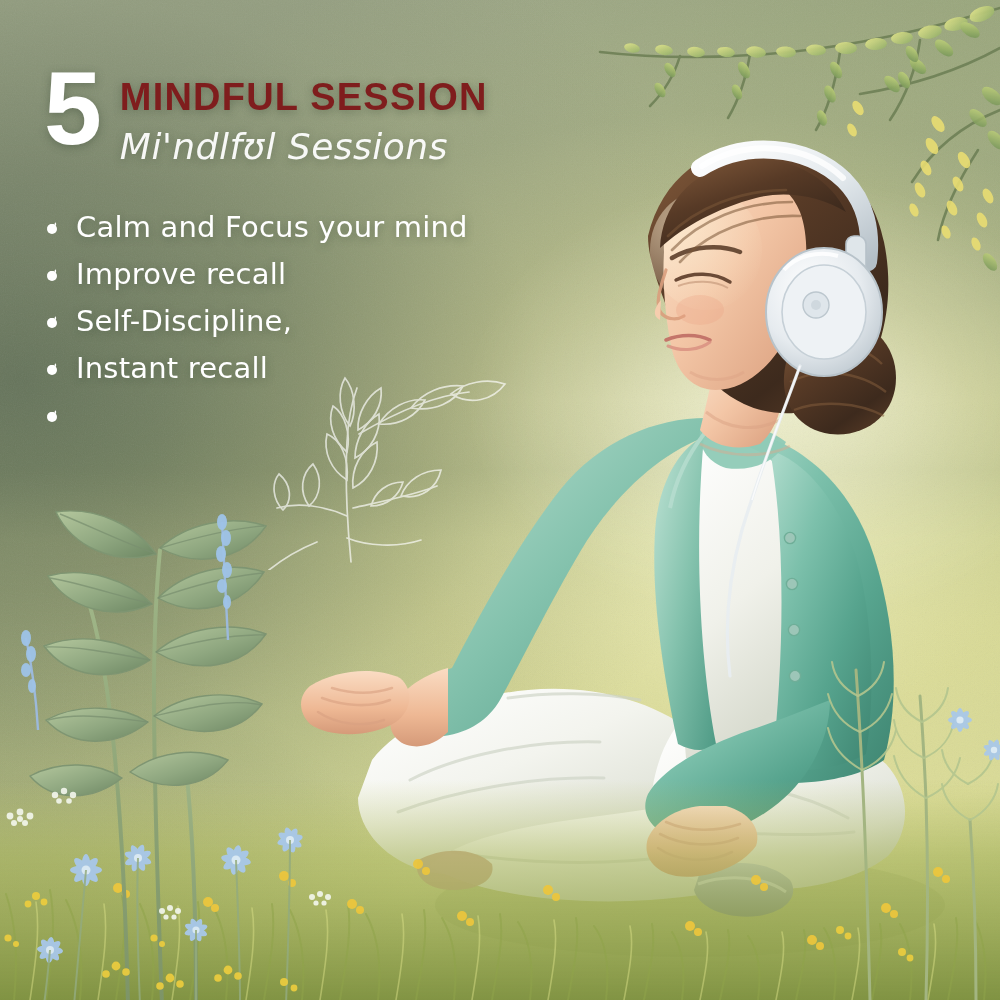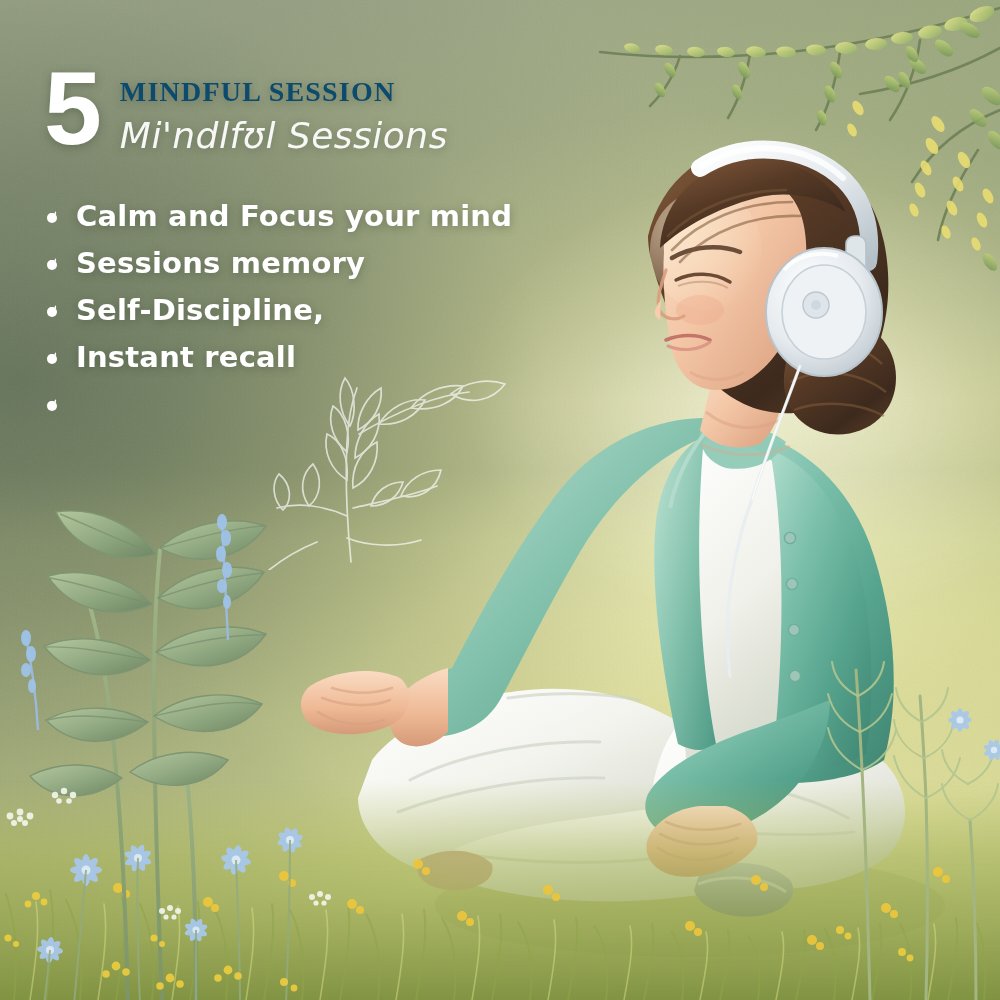--- a/index.html
+++ b/index.html
@@ -68,25 +68,25 @@
     font-size: 104px;
     line-height: .82;
     font-weight: 700;
     color: #ffffff;
     letter-spacing: -2px;
     text-shadow: 0 2px 10px rgba(60,76,56,0.45);
     margin-top: 4px;
   }
   .title-stack { padding-top: 14px; }
   .title-main {
-    font-family: Liberation Serif, serif;
-    font-size: 28px;
+    font-family: Liberation Sans, sans-serif;
+    font-size: 38px;
     font-weight: 700;
     letter-spacing: 1.2px;
-    color: #0c4a6e;
+    color: #7f1d1d;
     text-shadow: 0 2px 9px rgba(60,76,56,0.45);
     white-space: nowrap;
   }
   .title-sub {
     font-family: "DejaVu Sans", sans-serif;
     font-size: 36px;
     font-weight: 300;
     letter-spacing: .5px;
     color: rgba(255,255,255,0.94);
     text-shadow: 0 2px 9px rgba(60,76,56,0.40);
@@ -110,21 +110,21 @@
     width: 16px;
     height: 16px;
     flex: 0 0 16px;
     position: relative;
     display: block;
   }
   .bullet-mark svg { display: block; }
   .bullet-text {
     font-family: "DejaVu Sans", sans-serif;
     font-size: 29px;
-    font-weight: 700;
+    font-weight: 400;
     color: #ffffff;
     letter-spacing: .2px;
     text-shadow: 0 2px 9px rgba(58,74,54,0.42);
     white-space: nowrap;
   }
 
   
   .line-art {
     position: absolute;
     left: 255px;
@@ -875,21 +875,21 @@
         <span class="bullet-text">Calm and Focus your mind</span>
       </li>
       <li class="bullet-item">
         <span class="bullet-mark">
           <svg width="16" height="16" viewBox="0 0 16 16">
             <circle cx="8" cy="10" r="5" fill="#ffffff"></circle>
             <path d="M3.2 8.4 C 4.4 5.4, 8.2 4.2, 10.6 5.8 C 8.8 8.2, 5.6 9.2, 3.2 8.4 Z" fill="#ffffff"></path>
             <path d="M11.4 3.2 C 12.6 4.4, 12.4 6.4, 11 7.4 C 10.2 6.0, 10.4 4.2, 11.4 3.2 Z" fill="#ffffff"></path>
           </svg>
         </span>
-        <span class="bullet-text">Sessions memory</span>
+        <span class="bullet-text">Improve recall</span>
       </li>
       <li class="bullet-item">
         <span class="bullet-mark">
           <svg width="16" height="16" viewBox="0 0 16 16">
             <circle cx="8" cy="10" r="5" fill="#ffffff"></circle>
             <path d="M3.2 8.4 C 4.4 5.4, 8.2 4.2, 10.6 5.8 C 8.8 8.2, 5.6 9.2, 3.2 8.4 Z" fill="#ffffff"></path>
             <path d="M11.4 3.2 C 12.6 4.4, 12.4 6.4, 11 7.4 C 10.2 6.0, 10.4 4.2, 11.4 3.2 Z" fill="#ffffff"></path>
           </svg>
         </span>
         <span class="bullet-text">Self-Discipline,</span>

